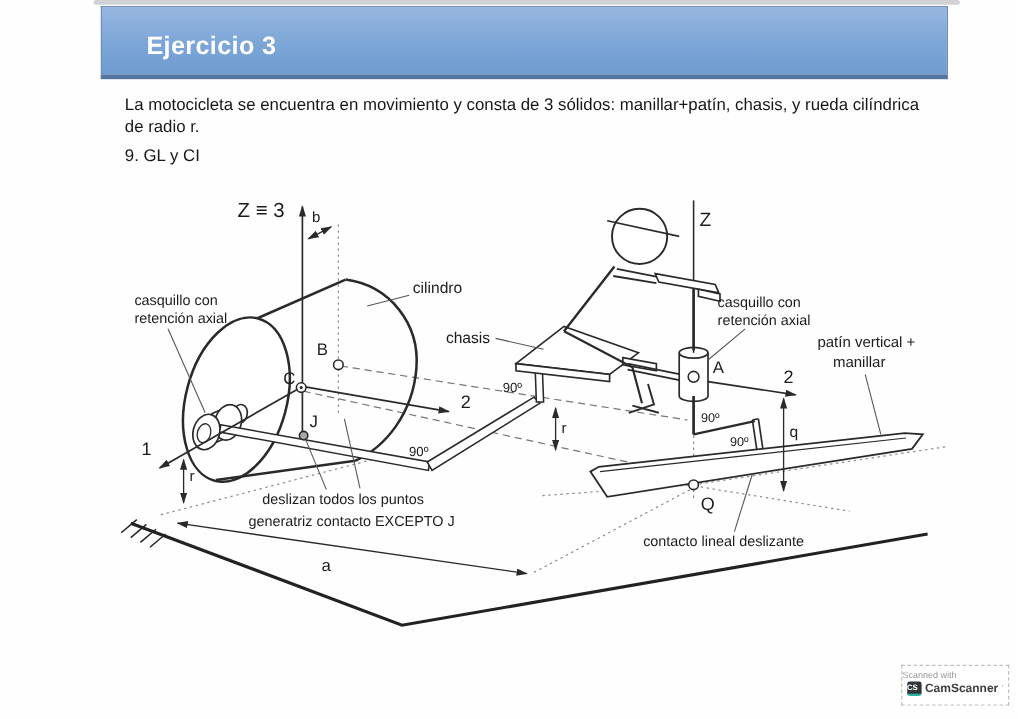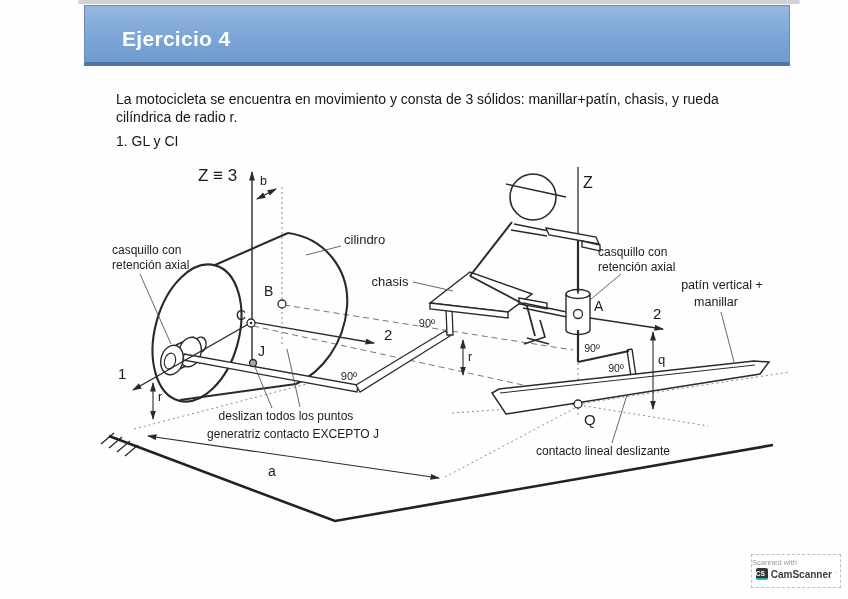--- a/index.html
+++ b/index.html
@@ -4,21 +4,21 @@
 <style>
   html,body{margin:0;padding:0;}
   body{width:848px;height:599px;background:#ffffff;font-family:"Liberation Sans",sans-serif;position:relative;overflow:hidden;}
   .page{position:absolute;inset:0;background:#fefefe;}
   .scan-edge-top{position:absolute;left:78px;top:0;width:722px;height:4px;background:#a9adb2;opacity:.55;border-radius:2px;}
   .header{position:absolute;left:84px;top:5px;width:706px;height:61px;
     background:linear-gradient(180deg,#97b7e0 0%,#7ea7d8 50%,#6f9bd0 100%);
     border:1px solid #6a8cb6;border-bottom:4px solid #53759e;box-sizing:border-box;}
   .header-title{position:absolute;left:37px;top:21px;color:#ffffff;font-size:21px;font-weight:bold;letter-spacing:.3px;}
   .problem{position:absolute;left:104px;top:78px;width:676px;color:#161616;}
-  .problem p{margin:12px;}
+  .problem p{margin:0;}
   .intro{font-size:14px;line-height:18px;}
   .item1{position:absolute;left:0;top:43px;font-size:14px;}
   .item2{position:absolute;left:0;top:65px;font-size:14px;white-space:nowrap;}
   .item2 sub{font-size:9px;}
   svg.diagram{position:absolute;left:0;top:0;width:848px;height:599px;}
   svg text{font-family:"Liberation Sans",sans-serif;fill:#1c1c1c;}
   .watermark{position:absolute;left:751px;top:554px;width:90px;height:34px;border:1px dashed #bfbfbf;
     background:#fff;box-sizing:border-box;}
   .wm-line1{font-size:7.5px;color:#999;margin-top:3px;}
   .wm-line2{display:flex;align-items:center;justify-content:center;gap:3px;margin-top:1px;}
@@ -27,26 +27,26 @@
   .wm-brand{font-size:10px;font-weight:bold;color:#3d3d3d;}
   .wm-tm{font-size:6px;color:#888;vertical-align:super;}
 </style>
 </head>
 <body>
 
 <div class="page">
   <div class="scan-edge-top"></div>
 
   <div class="header">
-    <div class="header-title">Ejercicio 4</div>
+    <div class="header-title">Ejercicio 3</div>
   </div>
 
   <div class="problem">
     <p class="intro">La motocicleta se encuentra en movimiento y consta de 3 sólidos: manillar+patín, chasis, y rueda cilíndrica de radio r.</p>
-    <p class="item1">1. GL y CI</p>
+    <p class="item1">9. GL y CI</p>
   </div>
 
   <svg class="diagram" viewBox="0 0 848 599">
     <defs>
       <marker id="ah" markerWidth="11" markerHeight="9" refX="8.5" refY="3" orient="auto-start-reverse" markerUnits="userSpaceOnUse">
         <path d="M0,0 L9.5,3 L0,6 Z" fill="#2a2a2a"></path>
       </marker>
     </defs>
 
     <g stroke="#222" fill="none">

